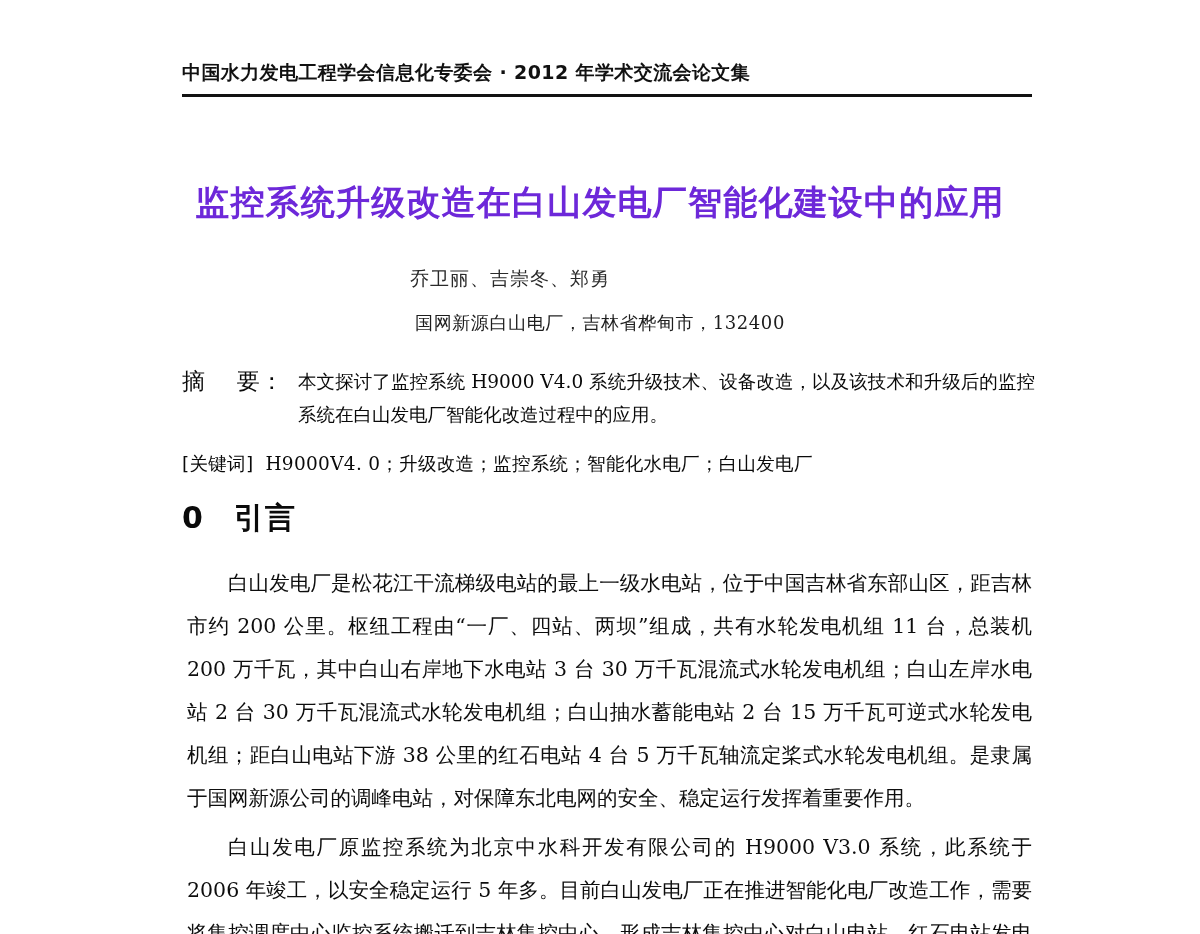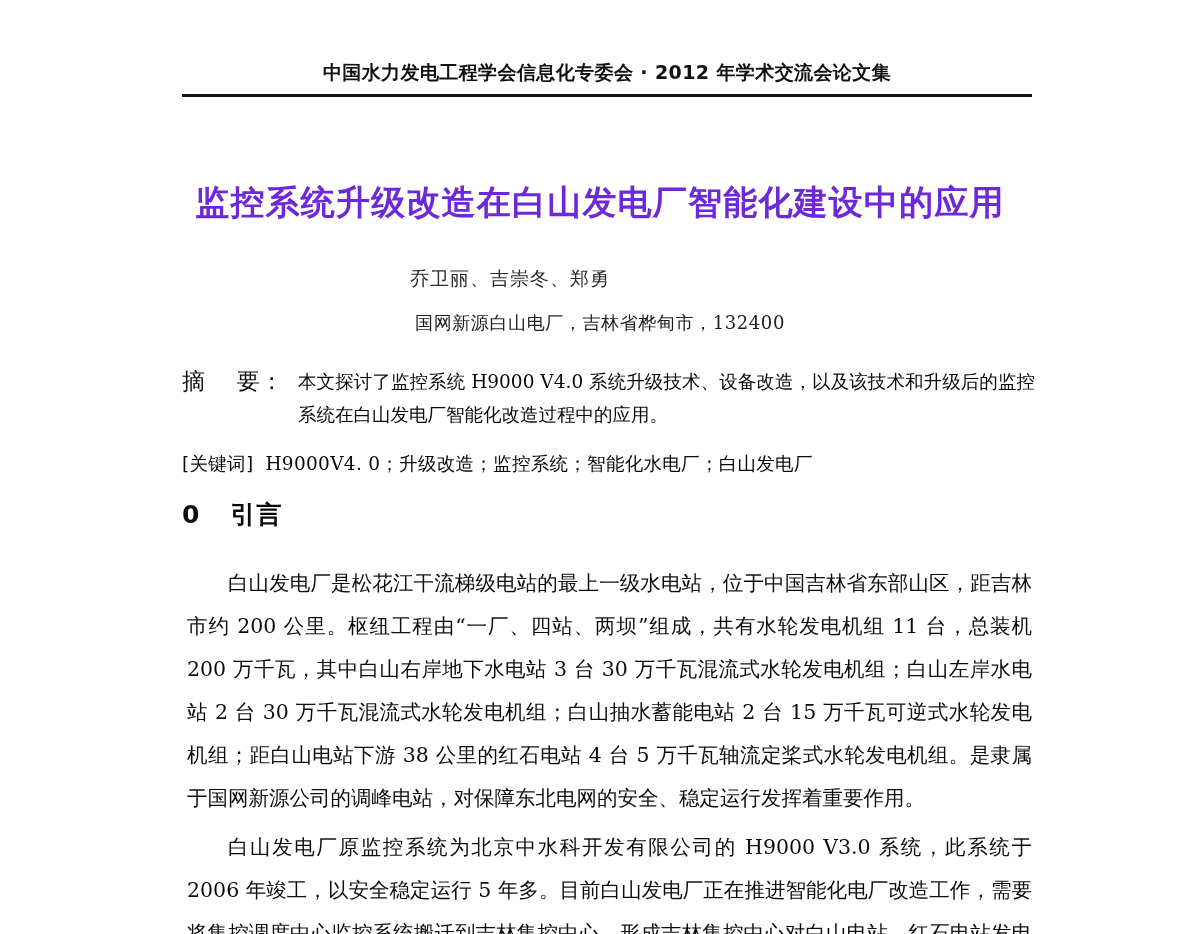--- a/index.html
+++ b/index.html
@@ -23,21 +23,21 @@
     height: 934px;
     background: #ffffff;
   }
 
   
   .running-head {
     position: absolute;
     left: 182px;
     top: 60px;
     width: 850px;
-    text-align: center;
+    text-align: left;
     font-family: "DejaVu Sans", "Liberation Sans", sans-serif;
     font-weight: bold;
     font-size: 19px;
     letter-spacing: 0.4px;
     color: #111111;
     white-space: nowrap;
   }
   .head-rule {
     position: absolute;
     left: 182px;
@@ -128,21 +128,21 @@
     letter-spacing: 0.3px;
   }
 
   
   .section-heading {
     position: absolute;
     left: 182px;
     top: 498px;
     font-family: "DejaVu Sans", "Liberation Sans", sans-serif;
     font-weight: bold;
-    font-size: 25px;
+    font-size: 30px;
     letter-spacing: 1px;
     white-space: nowrap;
   }
   .section-heading .num { margin-right: 30px; }
 
   
   .body-text {
     position: absolute;
     left: 182px;
     top: 557px;

